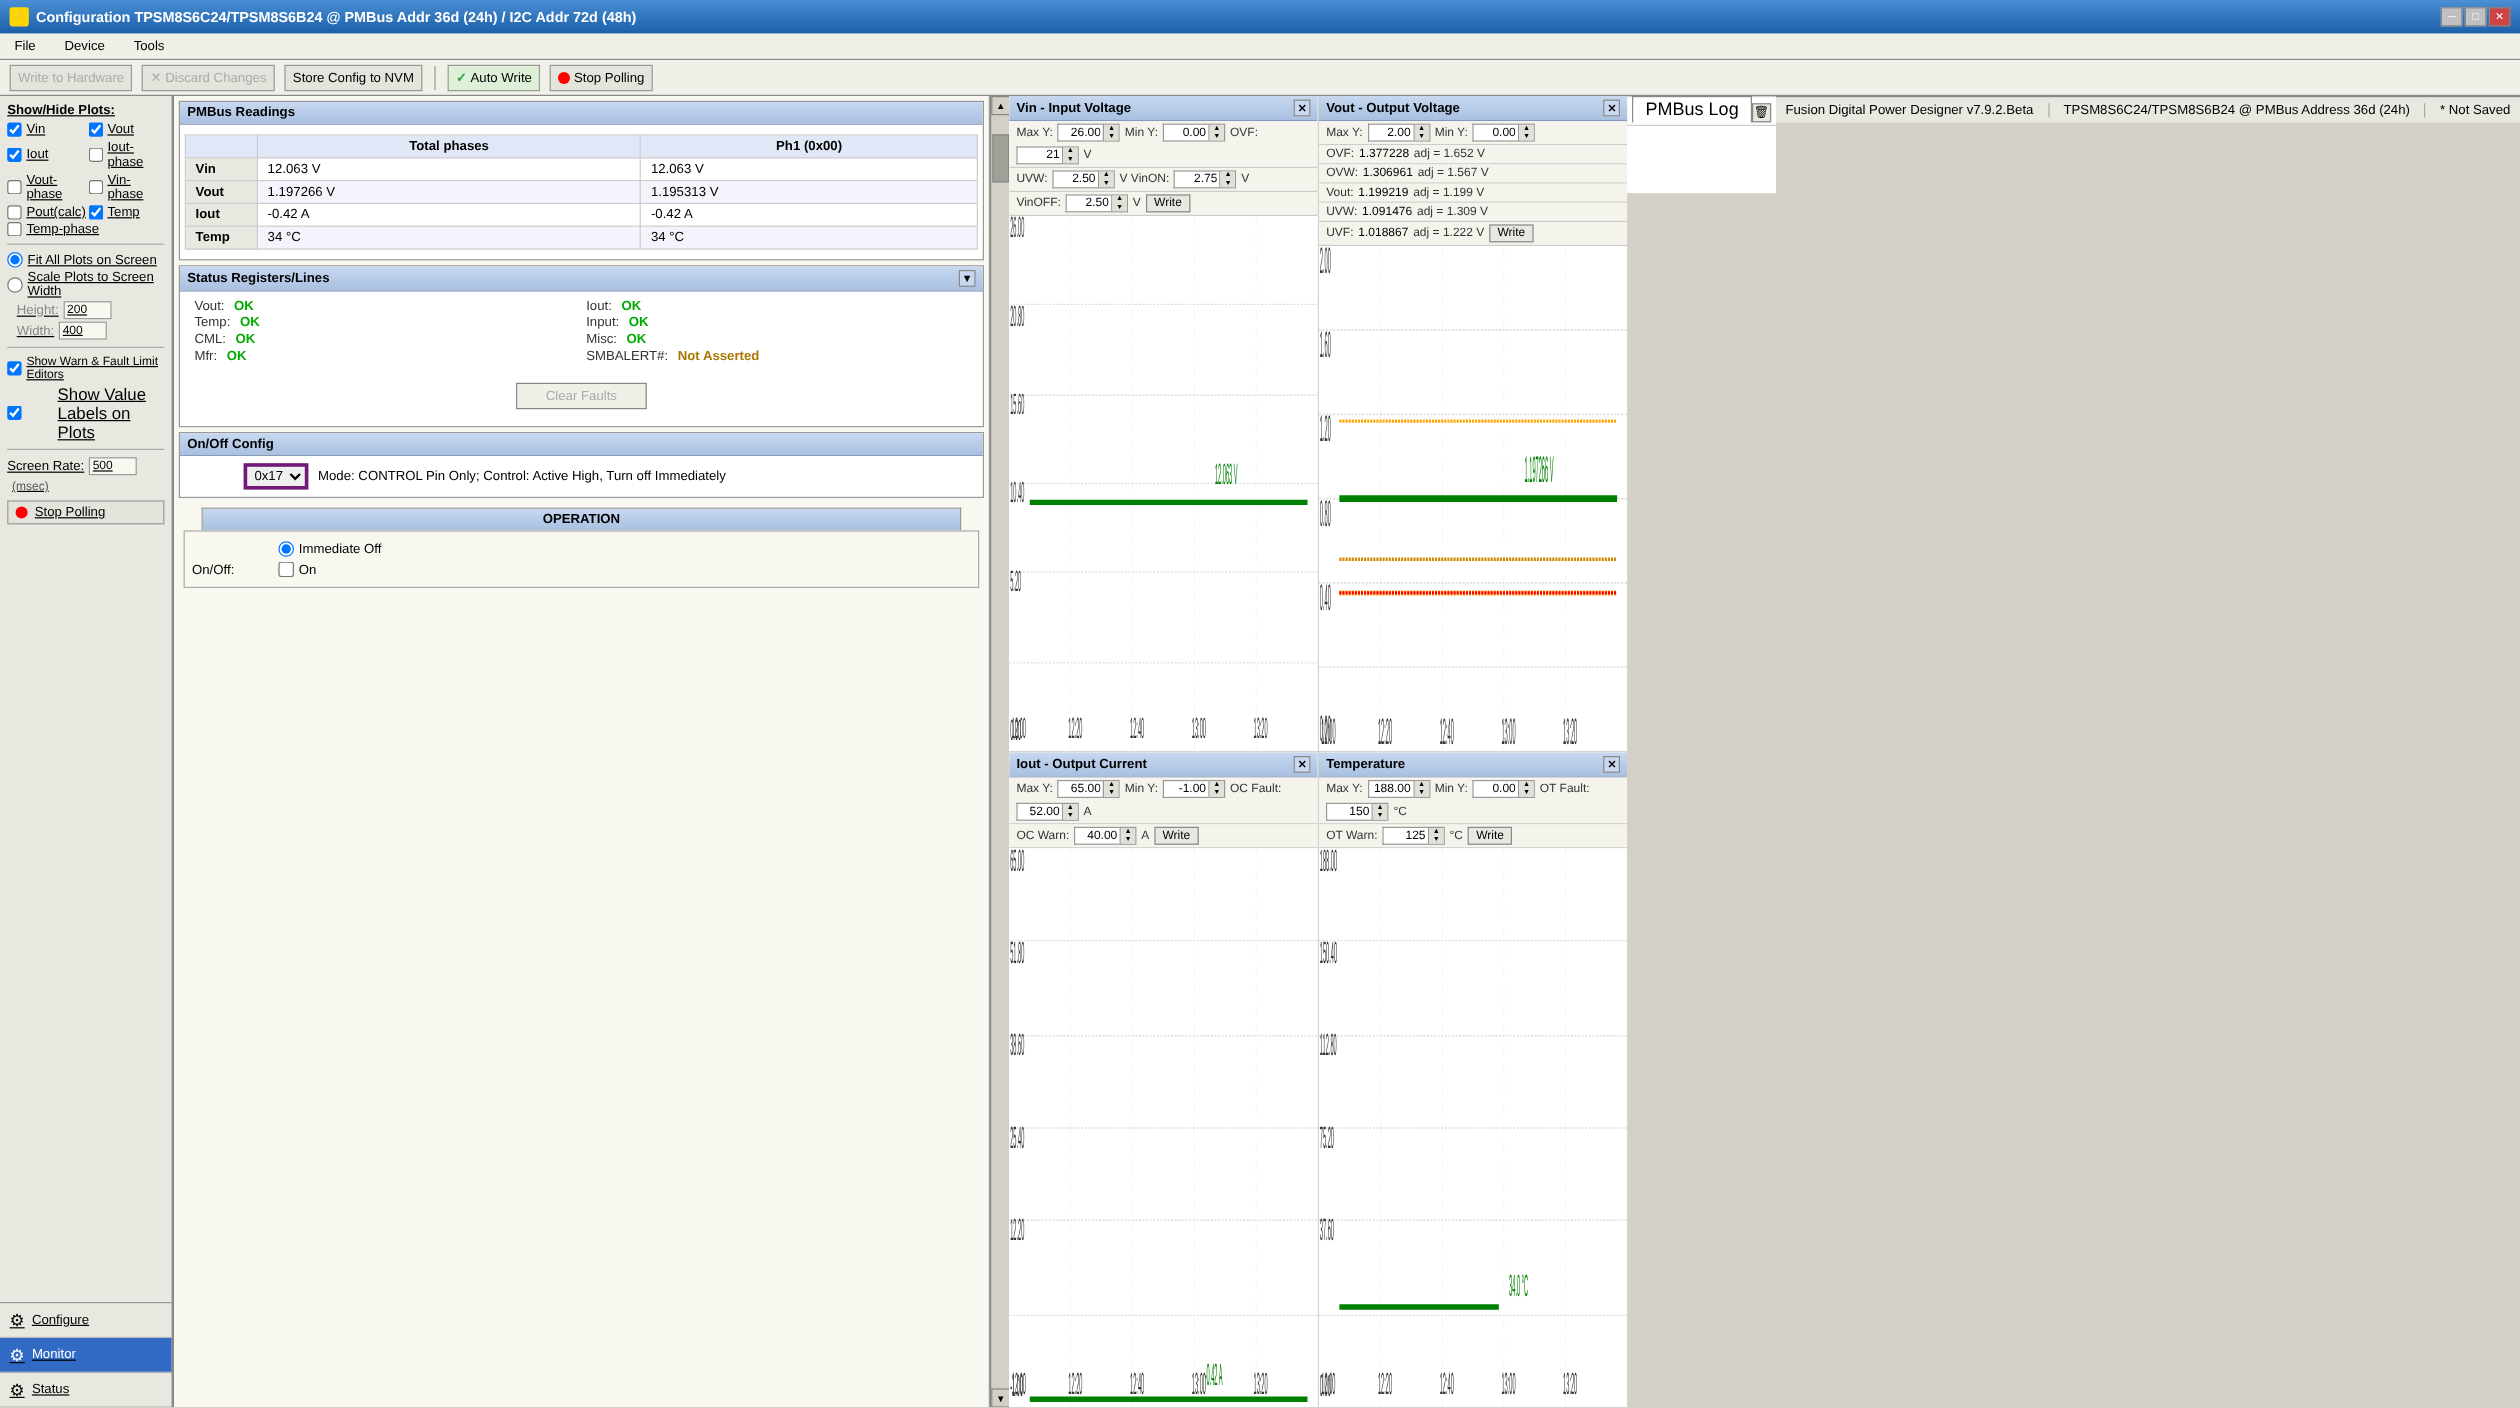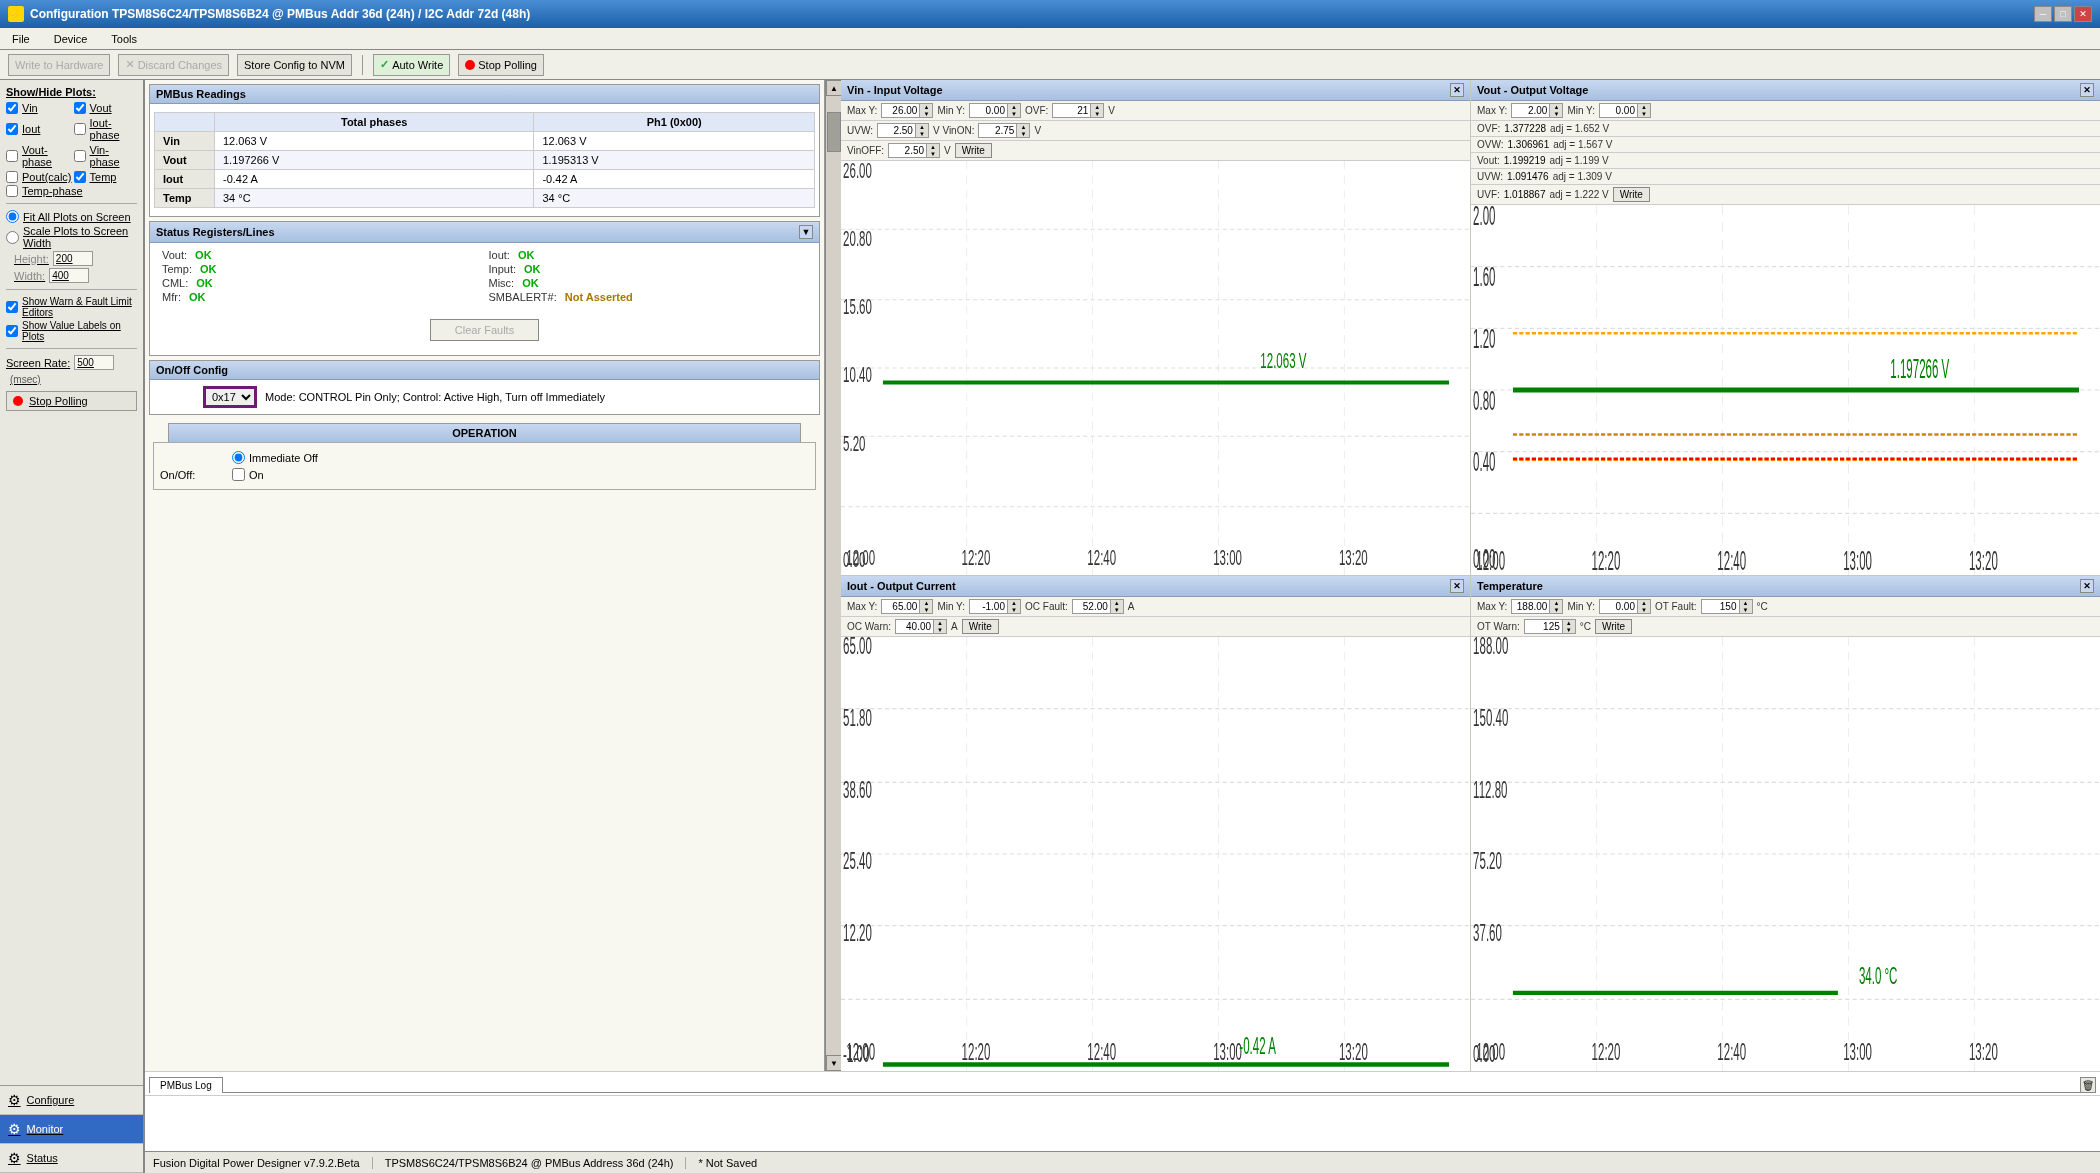--- a/index.html
+++ b/index.html
@@ -175,21 +175,21 @@
     }
     
     .left-side-top {
       padding: 6px;
       flex: 1;
     }
     
     .right-side {
       flex: 1;
       display: flex;
-      flex-direction: column;
+      flex-direction: row;
       overflow: hidden;
     }
     
     .main-content {
       display: flex;
       flex: 1;
       overflow: hidden;
     }
     
     .center-panel {
@@ -255,21 +255,21 @@
       height: 80px;
       background: white;
       border-top: 1px solid #ccc;
     }
     
     .pmbus-log-tab {
       padding: 2px 10px;
       background: white;
       border: 1px solid #888;
       border-bottom: none;
-      font-size: 10px;
+      font-size: 15px;
       display: inline-block;
     }
   </style>
 </head>
 <body>
 
 <div class="full-layout">
 
   <div class="title-bar">
     <div class="title-bar-left">
@@ -372,21 +372,21 @@
         </div>
 
         <div class="sidebar-divider"></div>
 
         <div class="checkbox-row">
           <input type="checkbox" checked="" style="">
           <span style="font-size:10px;">Show Warn &amp; Fault Limit Editors</span>
         </div>
         <div class="checkbox-row">
           <input type="checkbox" checked="" style="">
-          <span style="font-size:10px;">Show Value Labels on Plots</span>
+          <span style="font-size:14px;margin-left:26px;">Show Value Labels on Plots</span>
         </div>
 
         <div class="sidebar-divider"></div>
 
         <div class="polling-row">
           <span>Screen Rate:</span>
           <input class="small-input" value="500" style="">
         </div>
         <div style="font-size:10px;color:#555;padding-left:4px;margin-bottom:6px;">(msec)</div>
 

